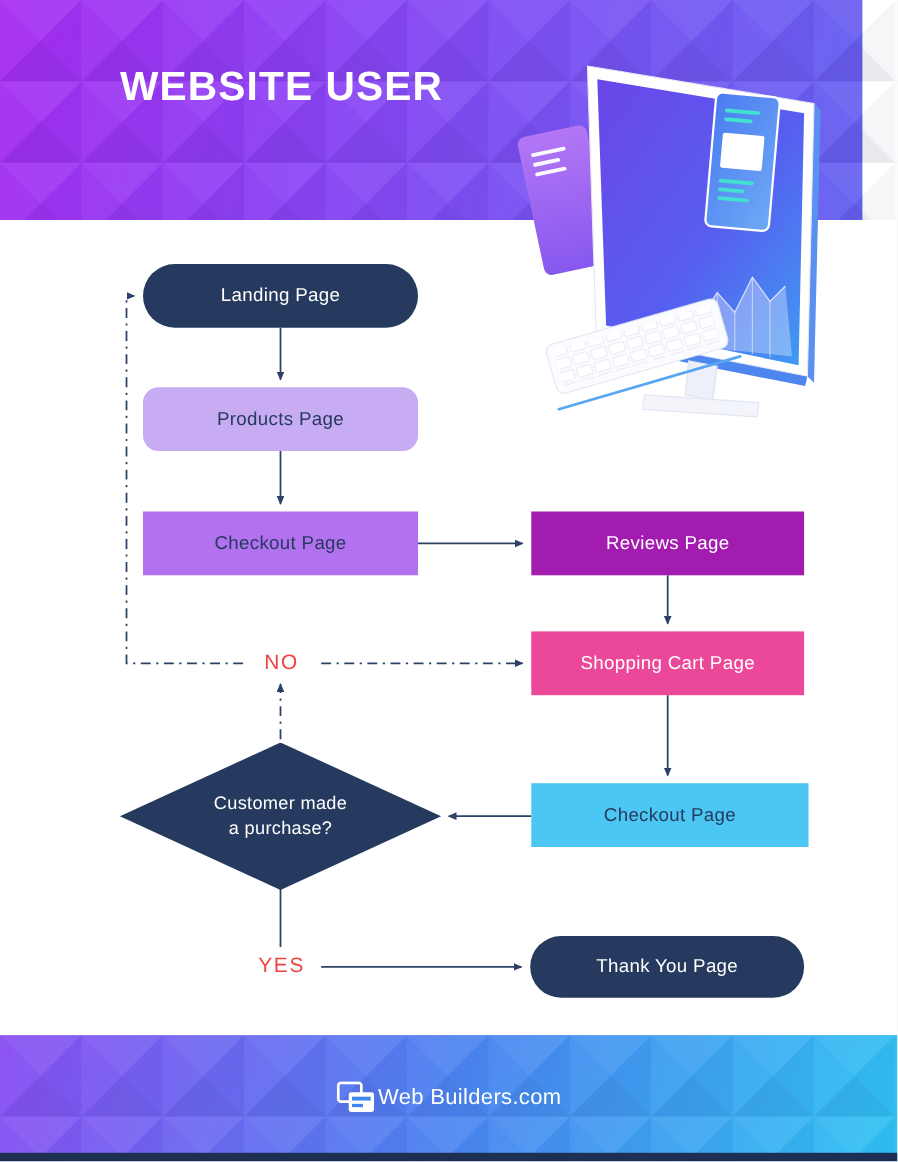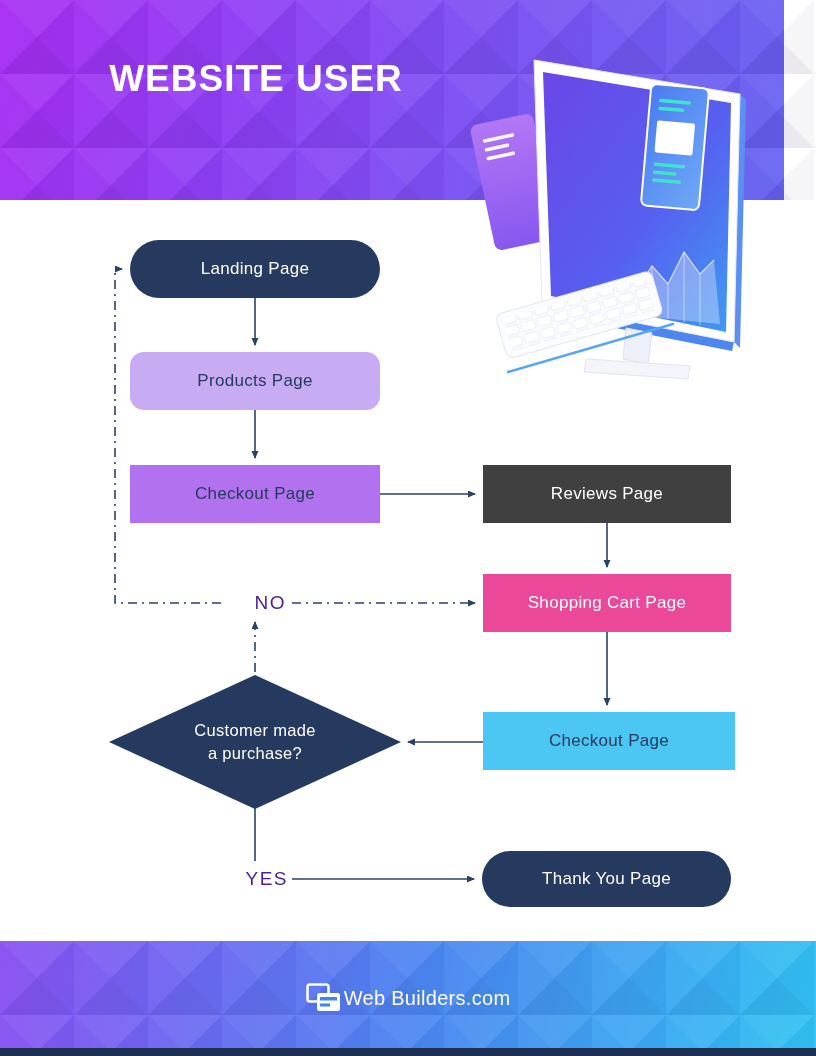--- a/index.html
+++ b/index.html
@@ -63,21 +63,21 @@
     align-items: center;
     justify-content: center;
     text-align: right;
     font-size: 17px;
     letter-spacing: 0.3px;
   }
   .pill   { border-radius: 29px; }
   .navy   { background: #253a5e; color: #ffffff; }
   .lavender { background: #c7abf3; color: #253a5e; }
   .purple { background: #b271ef; color: #253a5e; }
-  .indigo { background: #404040; color: #ffffff; }
+  .indigo { background: #a21caf; color: #ffffff; }
   .blue   { background: #ec4899; color: #ffffff; }
   .cyan   { background: #4cc6f2; color: #253a5e; }
 
   .node-landing  { left: 130px; top: 240px; width: 250px; height: 58px; }
   .node-products { left: 130px; top: 352px; width: 250px; height: 58px; border-radius: 14px; }
   .node-features { left: 130px; top: 465px; width: 250px; height: 58px; }
   .node-reviews  { left: 483px; top: 465px; width: 248px; height: 58px; }
   .node-cart     { left: 483px; top: 574px; width: 248px; height: 58px; }
   .node-checkout { left: 483px; top: 712px; width: 252px; height: 58px; }
   .node-thankyou { left: 482px; top: 851px; width: 249px; height: 56px; border-radius: 28px; }
@@ -88,24 +88,24 @@
     background: #253a5e;
     color: #ffffff;
     clip-path: polygon(50% 0, 100% 50%, 50% 100%, 0 50%);
     flex-direction: column;
     font-size: 16.5px;
     line-height: 1.4;
   }
 
   .edge-label {
     position: absolute;
-    color: #4c1d95;
+    color: #ef4444;
     font-size: 19px;
     letter-spacing: 1.5px;
-    text-align: right;
+    text-align: center;
   }
   .label-no  { left: 226px; top: 592px; width: 60px; }
   .label-yes { left: 224px; top: 868px; width: 64px; }
 
   
   .footer {
     position: absolute;
     left: 0; top: 941px;
     width: 816px; height: 115px;
     background: linear-gradient(105deg, #8a4ff2 0%, #4b86f0 52%, #30c3f2 100%);

